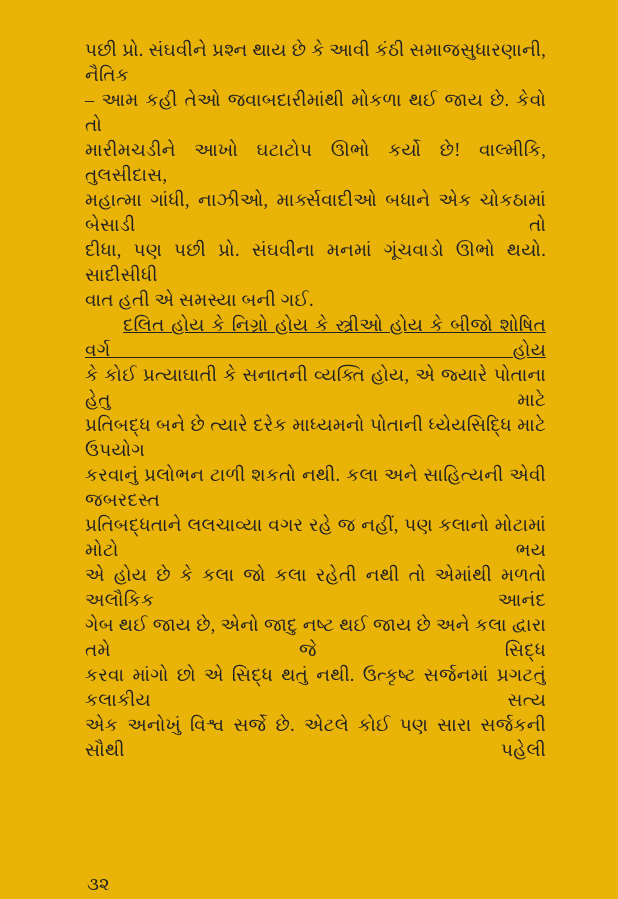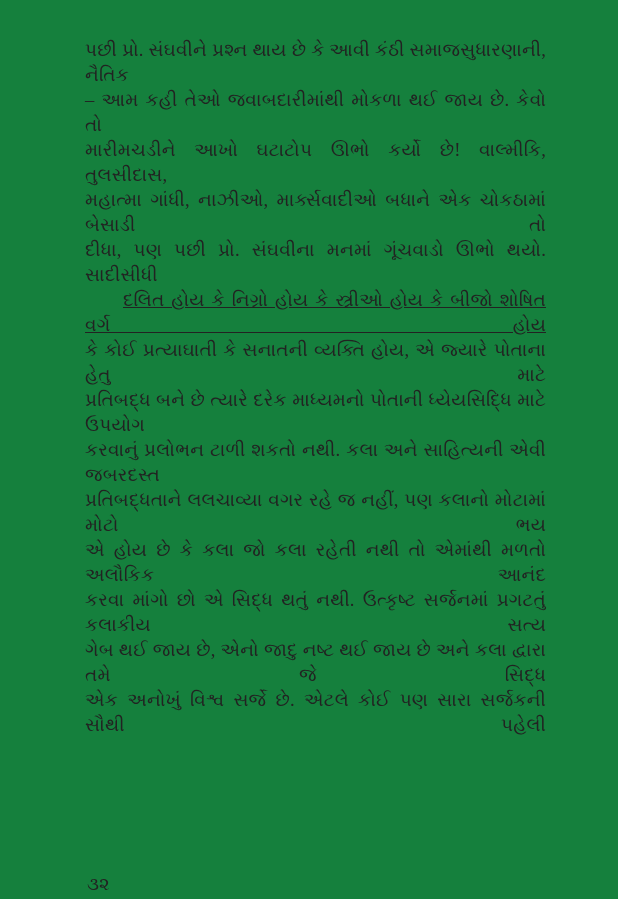--- a/index.html
+++ b/index.html
@@ -8,21 +8,21 @@
     height: 899px;
     background: #fdfdfb;
     font-family: "Liberation Serif", "DejaVu Serif", serif;
     color: #222222;
     overflow: hidden;
   }
   .page {
     position: relative;
     width: 618px;
     height: 899px;
-    background: #15803d;
+    background: #eab308;
   }
   .text-block {
     position: absolute;
     left: 85px;
     top: 38px;
     width: 461px;
   }
   .line {
     font-size: 18.5px;
     line-height: 25px;
@@ -51,24 +51,25 @@
 </head>
 <body>
 
 <div class="page">
   <div class="text-block">
       <div class="line">પછી પ્રો. સંઘવીને પ્રશ્ન થાય છે કે આવી કંઠી સમાજસુધારણાની, નૈતિક</div>
       <div class="line">– આમ કહી તેઓ જવાબદારીમાંથી મોકળા થઈ જાય છે. કેવો તો</div>
       <div class="line">મારીમચડીને આખો ઘટાટોપ ઊભો કર્યો છે! વાલ્મીકિ, તુલસીદાસ,</div>
       <div class="line">મહાત્મા ગાંધી, નાઝીઓ, માર્ક્સવાદીઓ બધાને એક ચોકઠામાં બેસાડી તો</div>
       <div class="line">દીધા, પણ પછી પ્રો. સંઘવીના મનમાં ગૂંચવાડો ઊભો થયો. સાદીસીધી</div>
+      <div class="line para-last">વાત હતી એ સમસ્યા બની ગઈ.</div>
       <div class="line indent">દલિત હોય કે નિગ્રો હોય કે સ્ત્રીઓ હોય કે બીજો શોષિત વર્ગ હોય</div>
       <div class="line">કે કોઈ પ્રત્યાઘાતી કે સનાતની વ્યક્તિ હોય, એ જ્યારે પોતાના હેતુ માટે</div>
       <div class="line">પ્રતિબદ્ધ બને છે ત્યારે દરેક માધ્યમનો પોતાની ધ્યેયસિદ્ધિ માટે ઉપયોગ</div>
       <div class="line">કરવાનું પ્રલોભન ટાળી શકતો નથી. કલા અને સાહિત્યની એવી જબરદસ્ત</div>
       <div class="line">પ્રતિબદ્ધતાને લલચાવ્યા વગર રહે જ નહીં, પણ કલાનો મોટામાં મોટો ભય</div>
       <div class="line">એ હોય છે કે કલા જો કલા રહેતી નથી તો એમાંથી મળતો અલૌકિક આનંદ</div>
+      <div class="line">ગેબ થઈ જાય છે, એનો જાદુ નષ્ટ થઈ જાય છે અને કલા દ્વારા તમે જે સિદ્ધ</div>
       <div class="line">કરવા માંગો છો એ સિદ્ધ થતું નથી. ઉત્કૃષ્ટ સર્જનમાં પ્રગટતું કલાકીય સત્ય</div>
-      <div class="line">ગેબ થઈ જાય છે, એનો જાદુ નષ્ટ થઈ જાય છે અને કલા દ્વારા તમે જે સિદ્ધ</div>
       <div class="line">એક અનોખું વિશ્વ સર્જે છે. એટલે કોઈ પણ સારા સર્જકની સૌથી પહેલી</div>
     </div>
   <div class="page-number">૩૨</div>
 </div>
 
 </body></html>

